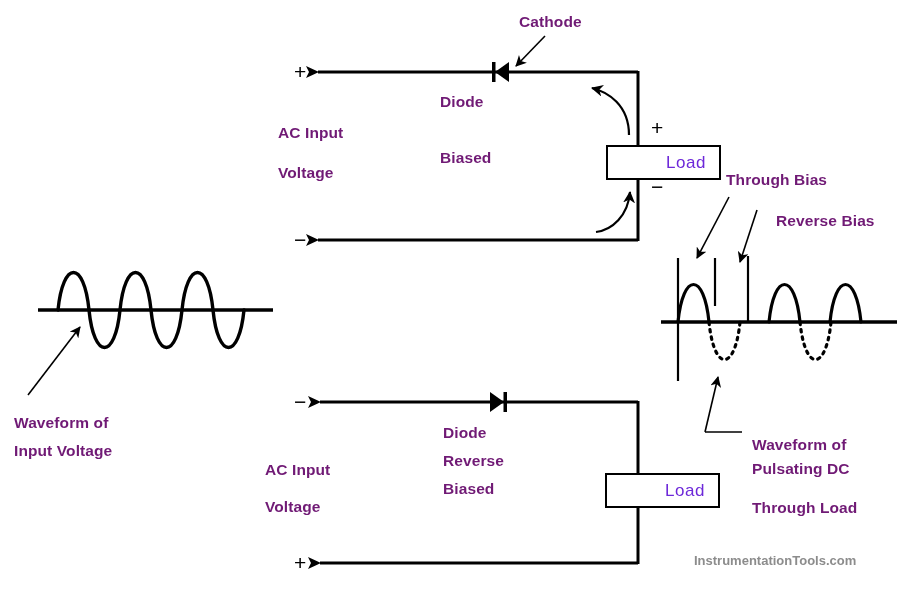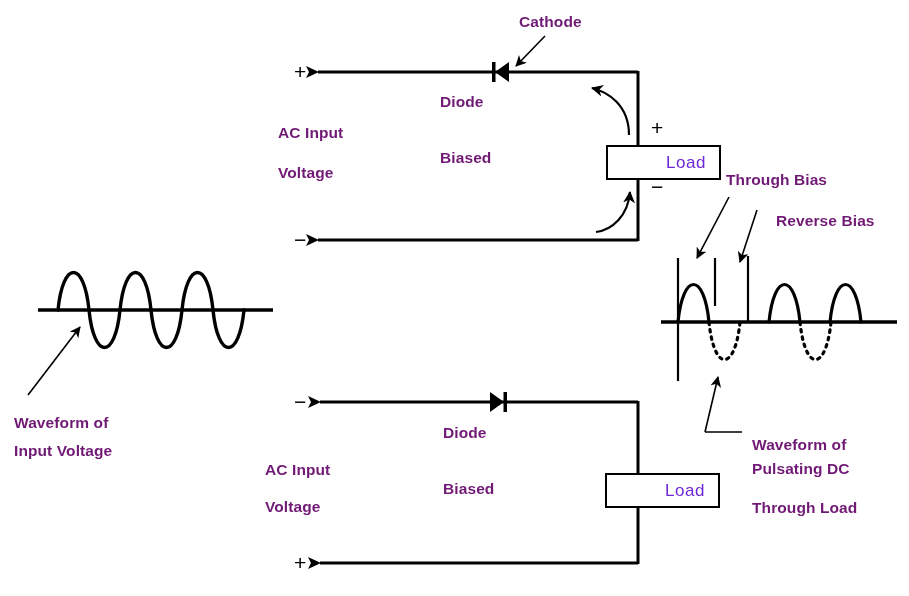--- a/index.html
+++ b/index.html
@@ -115,33 +115,35 @@
   <div class="loadbox" style="left:606px;top:145px;width:66px;height:31px;">
     <span>Load</span>
   </div>
   <div class="sign" style="left:651px;top:117px;">+</div>
   <div class="sign" style="left:651px;top:176px;">−</div>
 
   <div class="lbl" style="left:265px;top:460px;">AC Input</div>
   <div class="lbl" style="left:265px;top:497px;">Voltage</div>
 
   <div class="lbl ctr" style="left:443px;top:423px;width:120px;">Diode</div>
+  <div class="lbl ctr" style="left:443px;top:451px;width:120px;">Reverse</div>
   <div class="lbl ctr" style="left:443px;top:479px;width:120px;">Biased</div>
 
   <div class="sign" style="left:294px;top:391px;">−</div>
   <div class="sign" style="left:294px;top:552px;">+</div>
 
   <div class="loadbox" style="left:605px;top:473px;width:66px;height:31px;">
     <span>Load</span>
   </div>
 
   <div class="lbl" style="left:14px;top:413px;">Waveform of</div>
   <div class="lbl" style="left:14px;top:441px;">Input Voltage</div>
 
   <div class="lbl" style="left:726px;top:170px;">Through Bias</div>
   <div class="lbl" style="left:749px;top:211px;margin-left:27px;">Reverse Bias</div>
 
   <div class="lbl" style="left:752px;top:435px;">Waveform of</div>
   <div class="lbl" style="left:752px;top:459px;text-align:center;">Pulsating DC</div>
   <div class="lbl" style="left:752px;top:498px;">Through Load</div>
 
+  <div class="wm" style="left:694px;top:553px;">InstrumentationTools.com</div>
 
 </div>
 
 </body></html>

